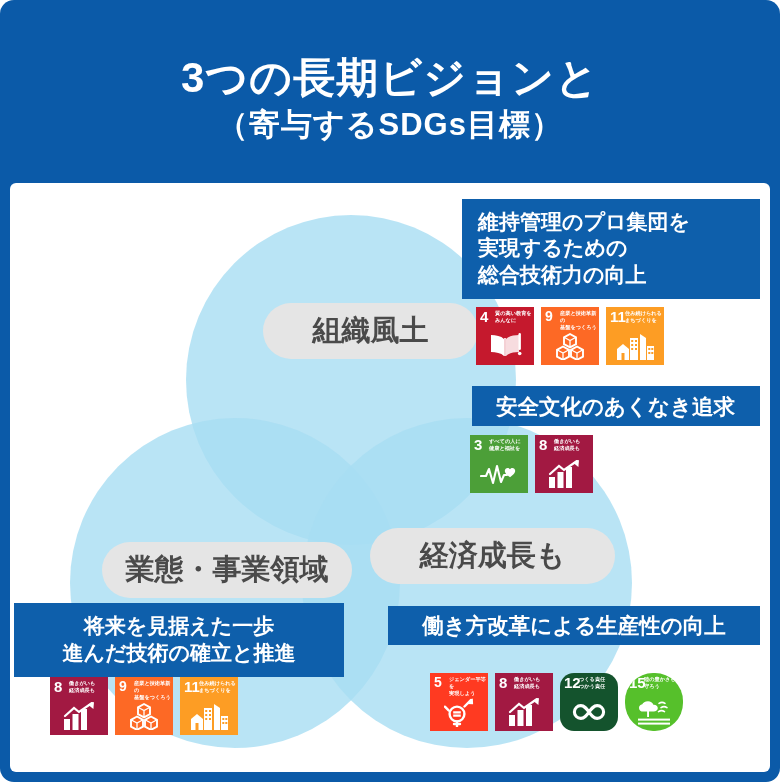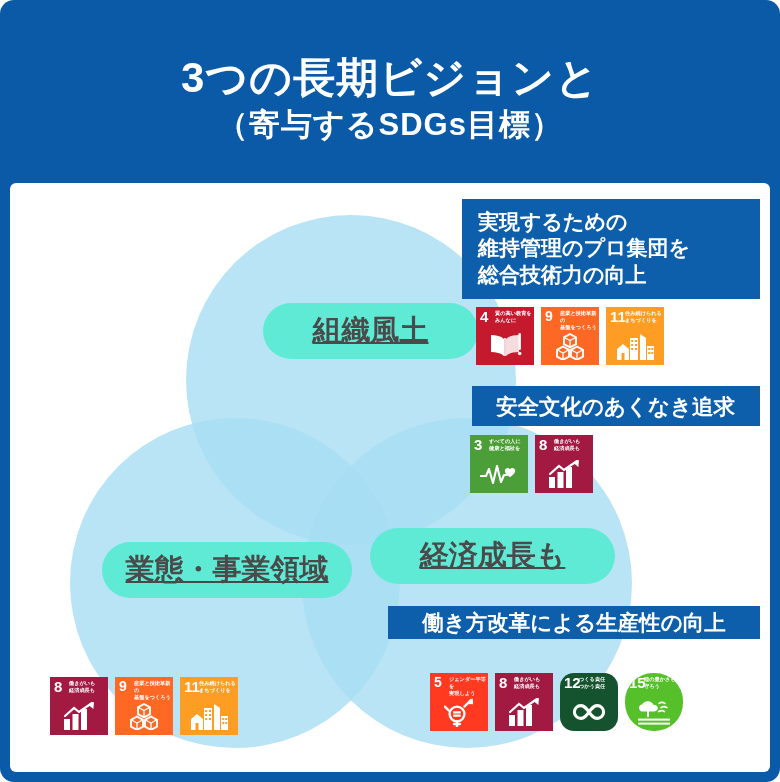--- a/index.html
+++ b/index.html
@@ -40,25 +40,24 @@
     position:absolute;border-radius:50%;
     background:#A8DDF2;
     opacity:.80;
   }
   #circle-culture{ left:176px; top:32px; width:330px; height:330px; }
   #circle-business{ left:60px;  top:235px; width:330px; height:330px; }
   #circle-satisfaction{ left:292px; top:235px; width:330px; height:330px; }
 
   
   .pill{
-    position:absolute;background:#5eead4;border-radius:60px;
+    position:absolute;background:#e5e5e5;border-radius:60px;
     color:#4A4A4A;font-weight:bold;
     display:flex;align-items:center;justify-content:center;
     white-space:nowrap;
-    text-decoration:underline;
   }
   #pill-culture{ left:253px; top:120px; width:215px; height:56px; font-size:29px; }
   #pill-business{ left:92px;  top:359px; width:250px; height:56px; font-size:29px; }
   #pill-satisfaction{ left:360px; top:345px; width:245px; height:56px; font-size:29px; }
 
   
   .callout{
     position:absolute;background:#0E5FAB;color:#ffffff;font-weight:bold;
     box-sizing:border-box;
   }
@@ -71,21 +70,21 @@
   #callout-safety{
     left:462px; top:203px; width:288px; height:40px;
     padding:0 24px; font-size:21.5px;
     display:flex;align-items:center;
   }
   #callout-future{
     left:4px; top:420px; width:330px;
     padding:9px 14px 10px 14px; font-size:21px; line-height:1.3; text-align:center;
   }
   #callout-work{
-    left:378px; top:423px; width:372px; height:33px;
+    left:378px; top:423px; width:372px; height:39px;
     padding:0 20px; font-size:21.5px;
     display:flex;align-items:center;justify-content:center;
   }
 
   
   .sdg-group{position:absolute;display:flex;gap:7px;}
   #sdg-group-culture{ left:466px; top:124px; }
   #sdg-group-safety{  left:460px; top:252px; }
   #sdg-group-future{  left:40px;  top:494px; }
   #sdg-group-work{    left:420px; top:490px; }
@@ -126,29 +125,33 @@
 
     <div class="circle" id="circle-culture"></div>
     <div class="circle" id="circle-business"></div>
     <div class="circle" id="circle-satisfaction"></div>
 
     <div class="pill" id="pill-culture">組織風土</div>
     <div class="pill" id="pill-business">業態・事業領域</div>
     <div class="pill" id="pill-satisfaction">経済成長も</div>
 
     <div class="callout" id="callout-pro">
+      <span class="txt">維持管理のプロ集団を</span>
       <span class="txt">実現するための</span>
-      <span class="txt">維持管理のプロ集団を</span>
       <span class="txt">総合技術力の向上</span>
     </div>
 
     <div class="callout" id="callout-safety">
       <span class="txt">安全文化のあくなき追求</span>
     </div>
 
+    <div class="callout" id="callout-future">
+      <span class="txt">将来を見据えた一歩</span>
+      <span class="txt">進んだ技術の確立と推進</span>
+    </div>
 
     <div class="callout" id="callout-work">
       <span class="txt">働き方改革による生産性の向上</span>
     </div>
 
     <div class="sdg-group" id="sdg-group-culture">
         <div class="sdg" style="background: rgb(197, 25, 45);">
           <span class="sdg-num">4</span>
           <span class="sdg-text">
             <div>質の高い教育を</div>

